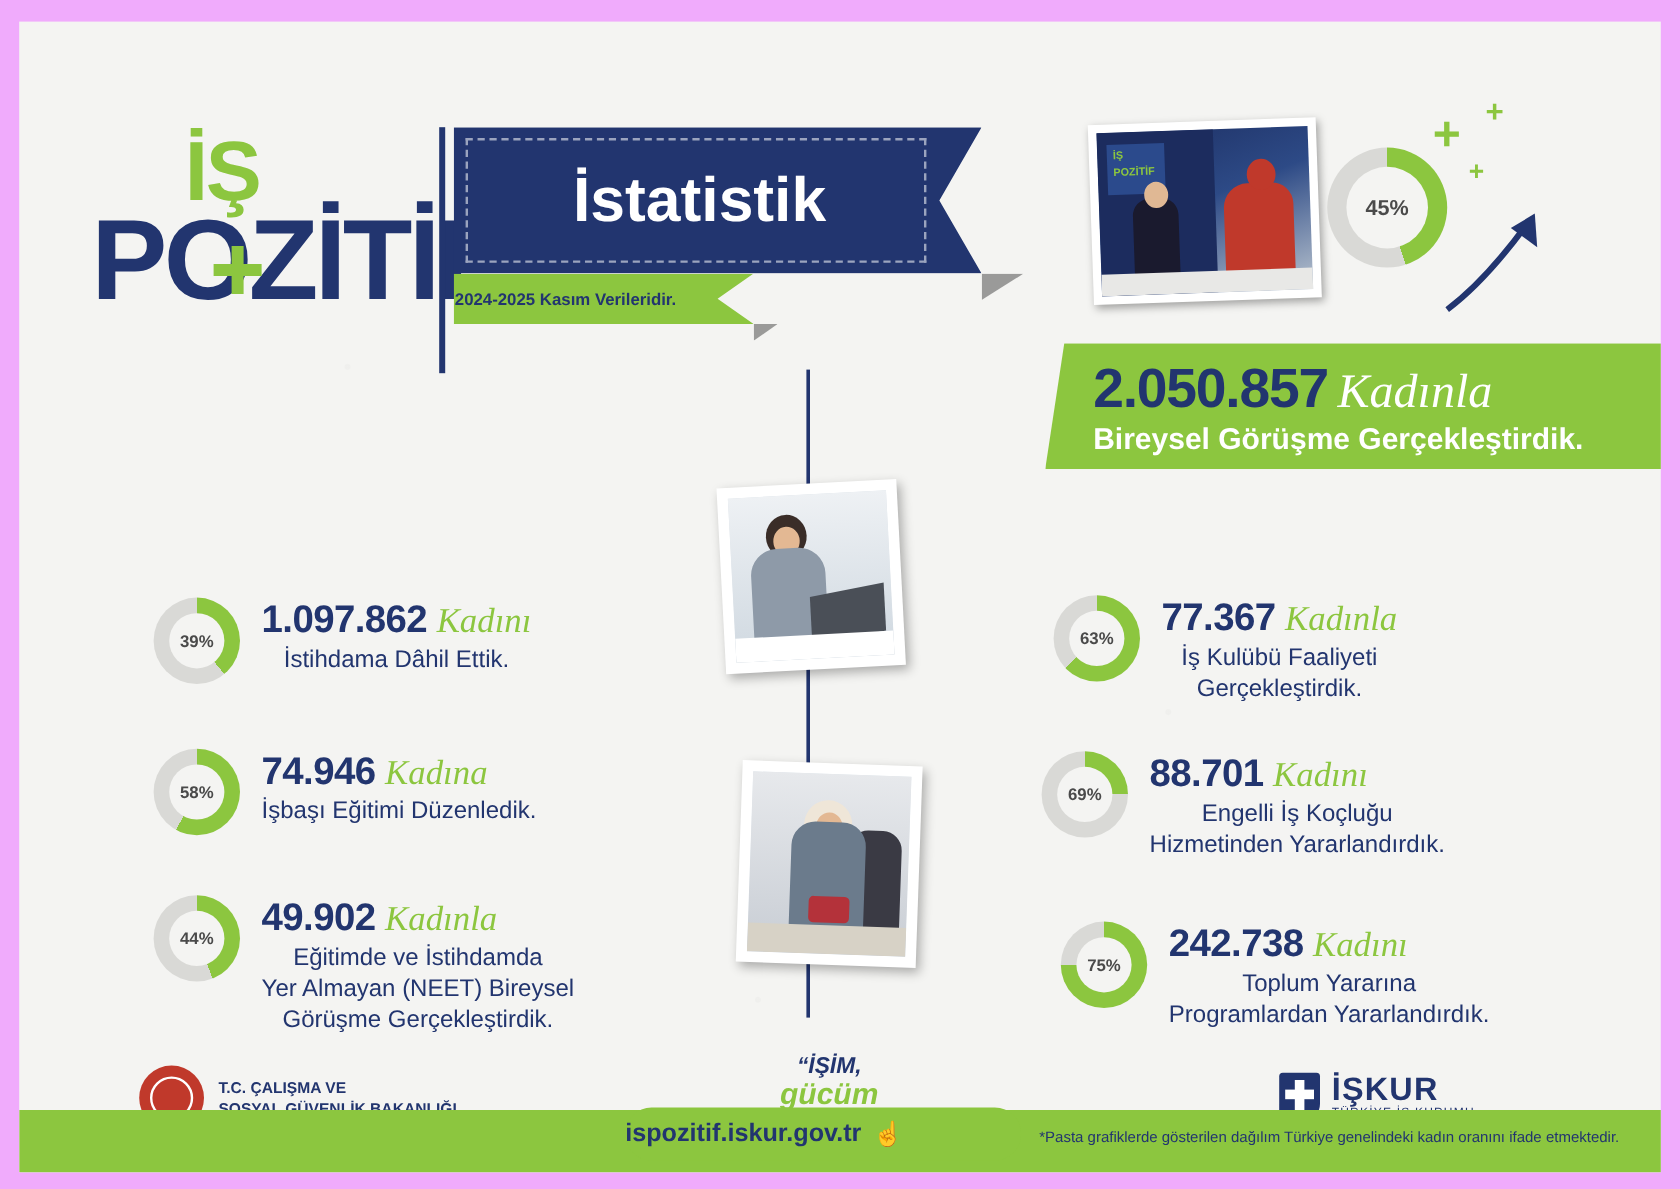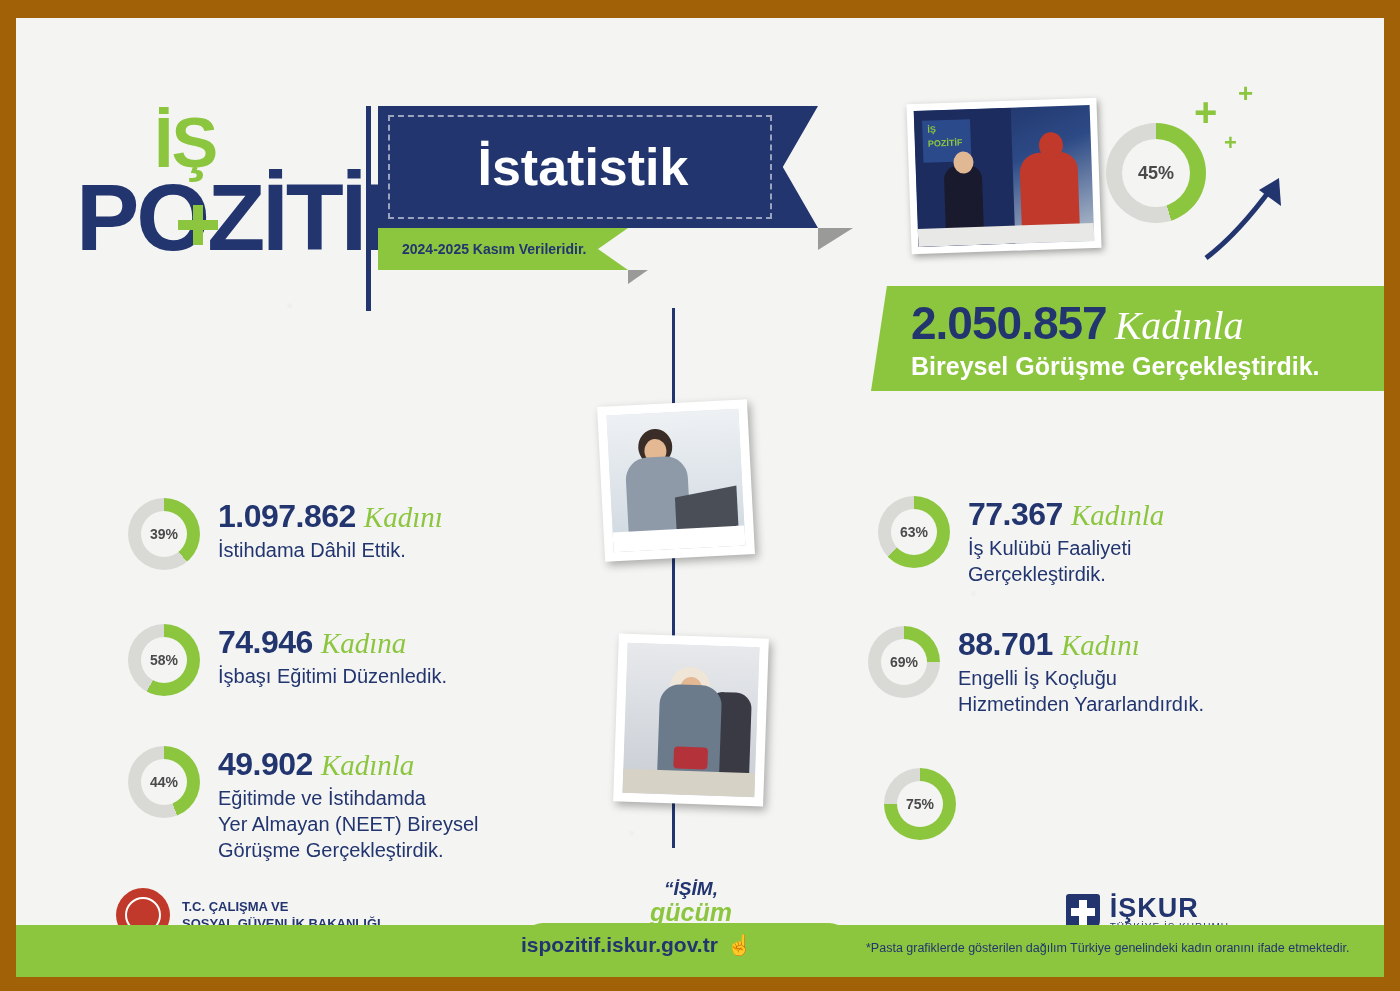--- a/index.html
+++ b/index.html
@@ -5,21 +5,21 @@
   * { box-sizing: border-box; margin: 0; padding: 0; }
   html, body {
     width: 1400px; height: 991px;
     font-family: "Liberation Sans", sans-serif;
     background: #ffffff;
     overflow: hidden;
   }
   #poster {
     position: relative;
     width: 1400px; height: 991px;
-    background: #a16207;
+    background: #f0abfc;
     padding: 18px 16px 14px 16px;
   }
   #inner {
     position: relative;
     width: 100%; height: 100%;
     background: #f4f4f2;
     background-image:
       radial-gradient(circle at 20% 30%, rgba(0,0,0,0.02) 0 2px, transparent 3px),
       radial-gradient(circle at 70% 60%, rgba(0,0,0,0.02) 0 2px, transparent 3px),
       radial-gradient(circle at 45% 85%, rgba(0,0,0,0.02) 0 2px, transparent 3px);
@@ -71,21 +71,21 @@
     position: absolute; left: 452px; top: 122px; width: 35px; height: 22px;
     background: #9a9a99;
     clip-path: polygon(0 0, 100% 0, 0 100%);
   }
   .banner-green {
     position: absolute; left: 12px; top: 122px; width: 250px; height: 42px;
     background: #8cc63f;
     clip-path: polygon(0 0, 100% 0, 88% 50%, 100% 100%, 0 100%);
     display: flex; align-items: center;
   }
-  .banner-sub { color: #22356f; font-size: 14px; font-weight: bold; padding-left: 24px; }
+  .banner-sub { color: #22356f; font-size: 14px; font-weight: bold; padding-left: 1px; }
   .banner-green-shadow{
     position:absolute; left:262px; top:164px; width:20px; height:14px; background:#9a9a99;
     clip-path: polygon(0 0, 100% 0, 0 100%);
   }
 
   
   #hero-photo {
     position: absolute; left: 893px; top: 83px; width: 190px; height: 150px;
     background: #ffffff; padding: 7px;
     box-shadow: 2px 3px 7px rgba(0,0,0,0.35);
@@ -160,21 +160,21 @@
   .pb-red { position:absolute; left:50px; bottom:26px; width:34px; height:22px; background:#b4323a; border-radius:4px; }
 
   
   .stat { position: absolute; display: flex; align-items: flex-start; margin-top: 28px; }
   .stat .donut-sm { width: 72px; height: 72px; flex: 0 0 72px; }
   .stat .donut-sm .hole { left: 13px; top: 13px; width: 46px; height: 46px; font-size: 14px; }
   .stat .txt { margin-left: 18px; }
   .stat .line1 { white-space: nowrap; }
   .stat .num { color: #22356f; font-size: 32px; font-weight: bold; letter-spacing: -0.5px; }
   .stat .script { color: #8cc63f; font-size: 29px; font-style: italic; font-family: "Liberation Serif", serif; margin-left: 8px; }
-  .stat .desc { color: #22356f; font-size: 20px; line-height: 26px; margin-top: 2px; }
+  .stat .desc { color: #22356f; font-size: 20px; line-height: 26px; margin-top: 2px; text-align: center; }
 
   #stat-1 { left: 112px; top: 452px; }
   #stat-2 { left: 112px; top: 578px; }
   #stat-3 { left: 112px; top: 700px; }
   #stat-4 { left: 862px; top: 450px; }
   #stat-5 { left: 852px; top: 580px; }
   #stat-6 { left: 868px; top: 722px; }
 
   
   #footer-logos { position: absolute; left: 0; top: 860px; width: 100%; height: 110px; }
@@ -354,20 +354,27 @@
         </div>
         <div class="desc" style="white-space: pre-line;">Engelli İş Koçluğu
 Hizmetinden Yararlandırdık.</div>
       </div>
     </div>
 
     <div class="stat" id="stat-6">
       <div class="donut donut-sm" style="background: conic-gradient(rgb(140, 198, 63) 0deg, rgb(140, 198, 63) 270deg, rgb(217, 217, 214) 270deg, rgb(217, 217, 214) 360deg);">
         <div class="hole">75%</div>
       </div>
+      <div class="txt">
+        <div class="line1">
+          <span class="num">242.738</span><span class="script">Kadını</span>
+        </div>
+        <div class="desc" style="white-space: pre-line;">Toplum Yararına
+Programlardan Yararlandırdık.</div>
+      </div>
     </div>
 
     <div id="footer-logos">
       <div id="ministry">
         <div class="min-seal"></div>
         <div class="min-txt">
           <div>T.C. ÇALIŞMA VE</div>
           <div>SOSYAL GÜVENLİK BAKANLIĞI</div>
         </div>
       </div>

